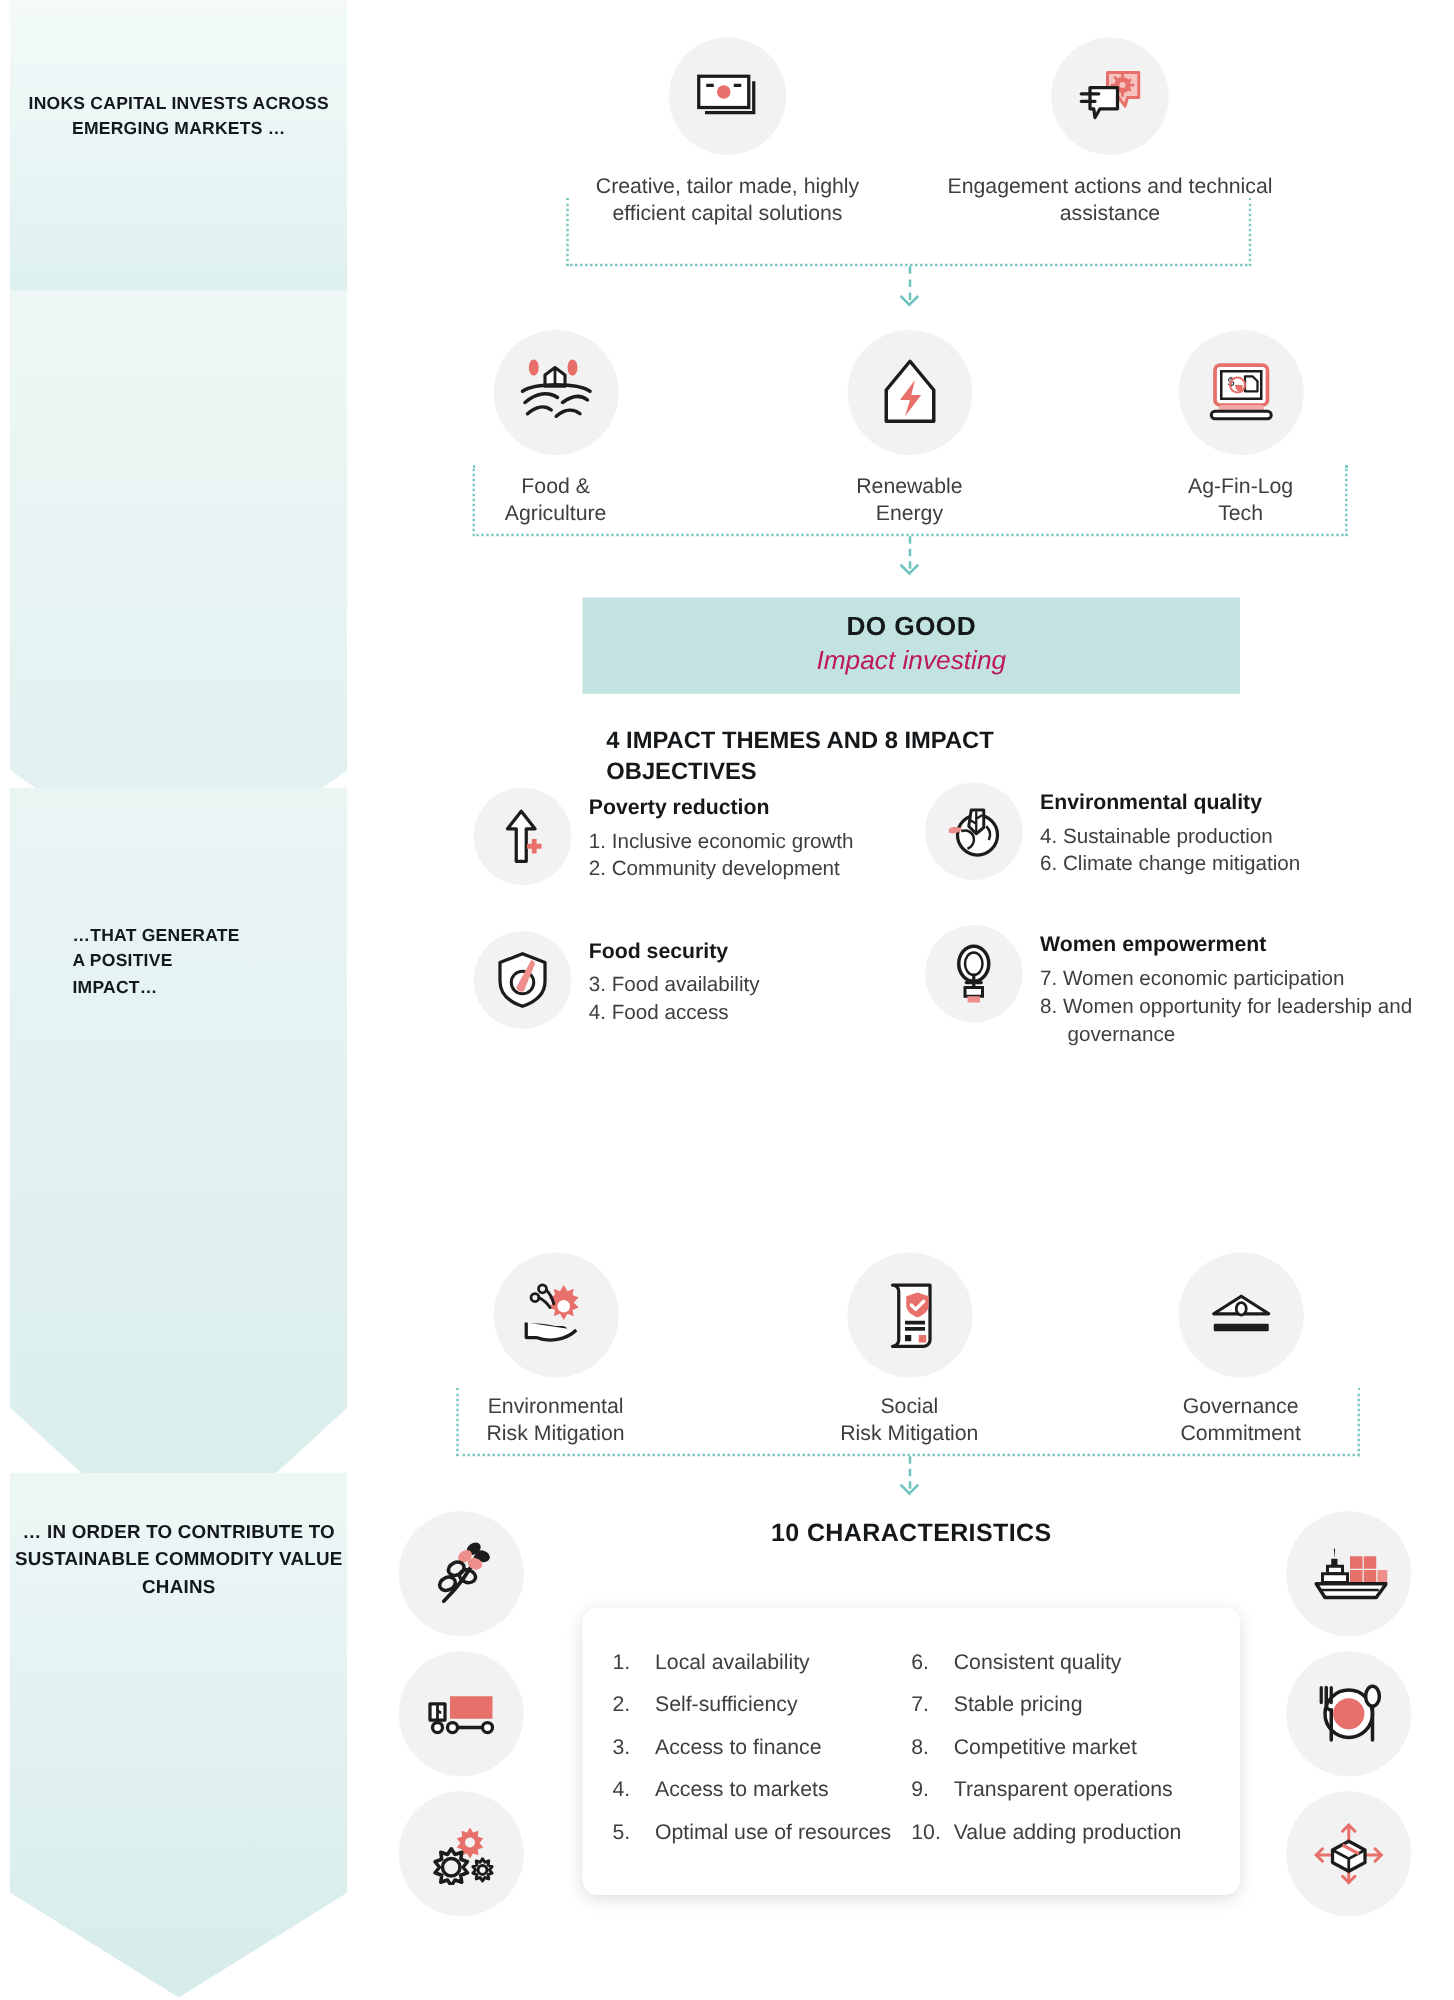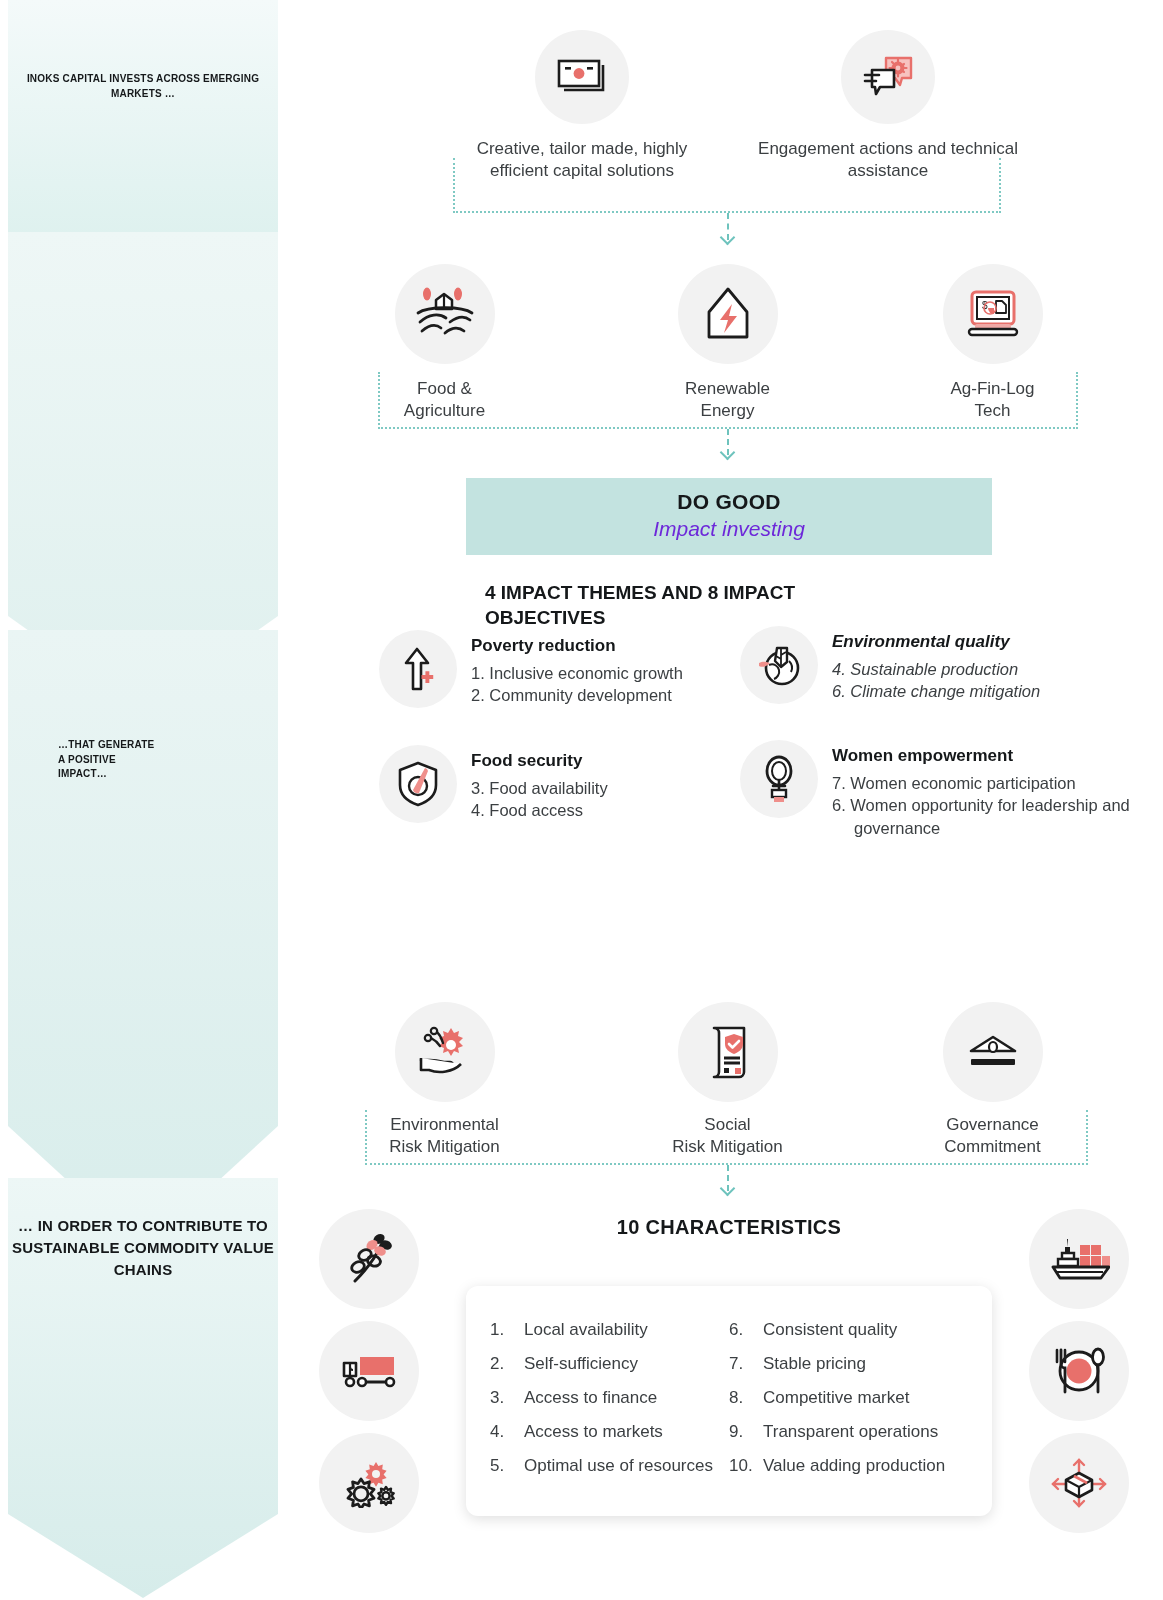--- a/index.html
+++ b/index.html
@@ -17,21 +17,21 @@
     position:absolute; left:8px; width:270px;
     clip-path: polygon(0 0, 100% 0, 100% 80%, 50% 100%, 0 80%);
   }
   .chev-1 { top:0;    height:290px;  background:linear-gradient(180deg,#f4fafa 0%, #d9efec 100%); }
   .chev-2 { top:232px; height:480px;  background:linear-gradient(180deg,#eef7f6 0%, #dff0ee 100%); }
   .chev-3 { top:630px; height:620px;  background:linear-gradient(180deg,#eaf5f4 0%, #d8edeb 100%); }
   .chev-4 { top:1178px;height:420px;  background:linear-gradient(180deg,#edf7f6 0%, #d6ecea 100%); }
 
   .rail-label {
     position:absolute; left:8px; width:270px;
-    text-align:center; font-weight:bold; font-size:10px;
+    text-align:center; font-weight:bold; font-size:14px;
     line-height:1.45; color:#15181a; letter-spacing:.2px;
   }
   .rail-label.l1 { top:72px; }
   .rail-label.l2 { top:315px; }
   .rail-label.l3 { top:738px; text-align:left; padding-left:50px; }
   .rail-label.l4 { top:1215px; font-size:15px; }
 
   
   .main { position:absolute; left:285px; top:0; width:878px; height:1600px; }
 
@@ -55,38 +55,38 @@
   .n2a { left:47px;  width:225px; }
   .n2b { left:330px; width:225px; }
   .n2c { left:595px; width:225px; }
 
   
   .banner {
     position:absolute; left:181px; width:526px;
     background:#c3e3e0; text-align:center; padding:12px 0 14px;
   }
   .banner .t1 { font-size:21px; font-weight:bold; color:#15181a; letter-spacing:.3px; }
-  .banner .t2 { font-size:21px; font-style:italic; color:#6d28d9; margin-top:3px; }
+  .banner .t2 { font-size:21px; font-style:italic; color:#be185d; margin-top:3px; }
   .banner-good { top:478px; }
   .banner-harm { top:896px; }
 
   
   .themes-title {
     position:absolute; left:200px; top:581px; width:400px;
     font-size:19px; font-weight:bold; color:#15181a; line-height:1.3;
   }
   .theme { position:absolute; display:flex; gap:14px; }
   .theme .plate { width:78px; height:78px; flex:0 0 78px; }
   .theme .body { padding-top:6px; }
   .theme h4 { font-size:17px; font-weight:bold; color:#15181a; margin-bottom:6px; }
   .theme ul { list-style:none; font-size:16.5px; color:#3b3f42; line-height:1.36; }
   .theme ul li { white-space:nowrap; }
   .theme ul li.wrap { white-space:normal; }
   .t-pov  { left:94px;  top:630px;  width:350px; }
-  .t-env  { left:455px; top:626px;  width:400px;font-style:italic; }
+  .t-env  { left:455px; top:626px;  width:400px; }
   .t-food { left:94px;  top:745px;  width:350px; }
   .t-wom  { left:455px; top:740px;  width:400px; }
   .theme.t-wom ul li { white-space:normal; }
   .theme.t-wom ul li { padding-left:22px; text-indent:-22px; }
 
   
   .n3 { position:absolute; top:1002px; }
   .n3 .plate { width:100px; height:100px; margin:0 auto; }
   .n3 .cap { margin-top:12px; }
   .n3a { left:47px;  width:225px; }
@@ -301,21 +301,21 @@
           <ellipse cx="20" cy="18" rx="7" ry="9" fill="none" stroke="#1c1c1c" stroke-width="2"></ellipse>
           <path d="M20 27 v12 M14 33 h12" stroke="#1c1c1c" stroke-width="2.6" stroke-linecap="round"></path>
           <rect x="13" y="37" width="14" height="7" fill="#fff" stroke="#1c1c1c" stroke-width="2.4"></rect>
           <rect x="15" y="44" width="10" height="5" fill="#ef8f8b"></rect>
         </svg>
       </div>
       <div class="body">
         <h4>Women empowerment</h4>
         <ul>
           <li class="wrap">7. Women economic participation</li>
-          <li class="wrap">6. Women opportunity for leadership and governance</li>
+          <li class="wrap">8. Women opportunity for leadership and governance</li>
         </ul>
       </div>
     </div>
 
 
     <div class="n3 n3a">
       <div class="plate">
         <svg width="60" height="56" viewBox="0 0 60 56">
           <path d="M36 4 l3 5 5-2 -1 5 5 2 -4 4 4 4 -5 2 1 5 -5-2 -3 5 -3-5 -5 2 1-5 -5-2 4-4 -4-4 5-2 -1-5 5 2z" fill="#e8706b"></path>
           <circle cx="36" cy="21" r="5" fill="#fff"></circle>

